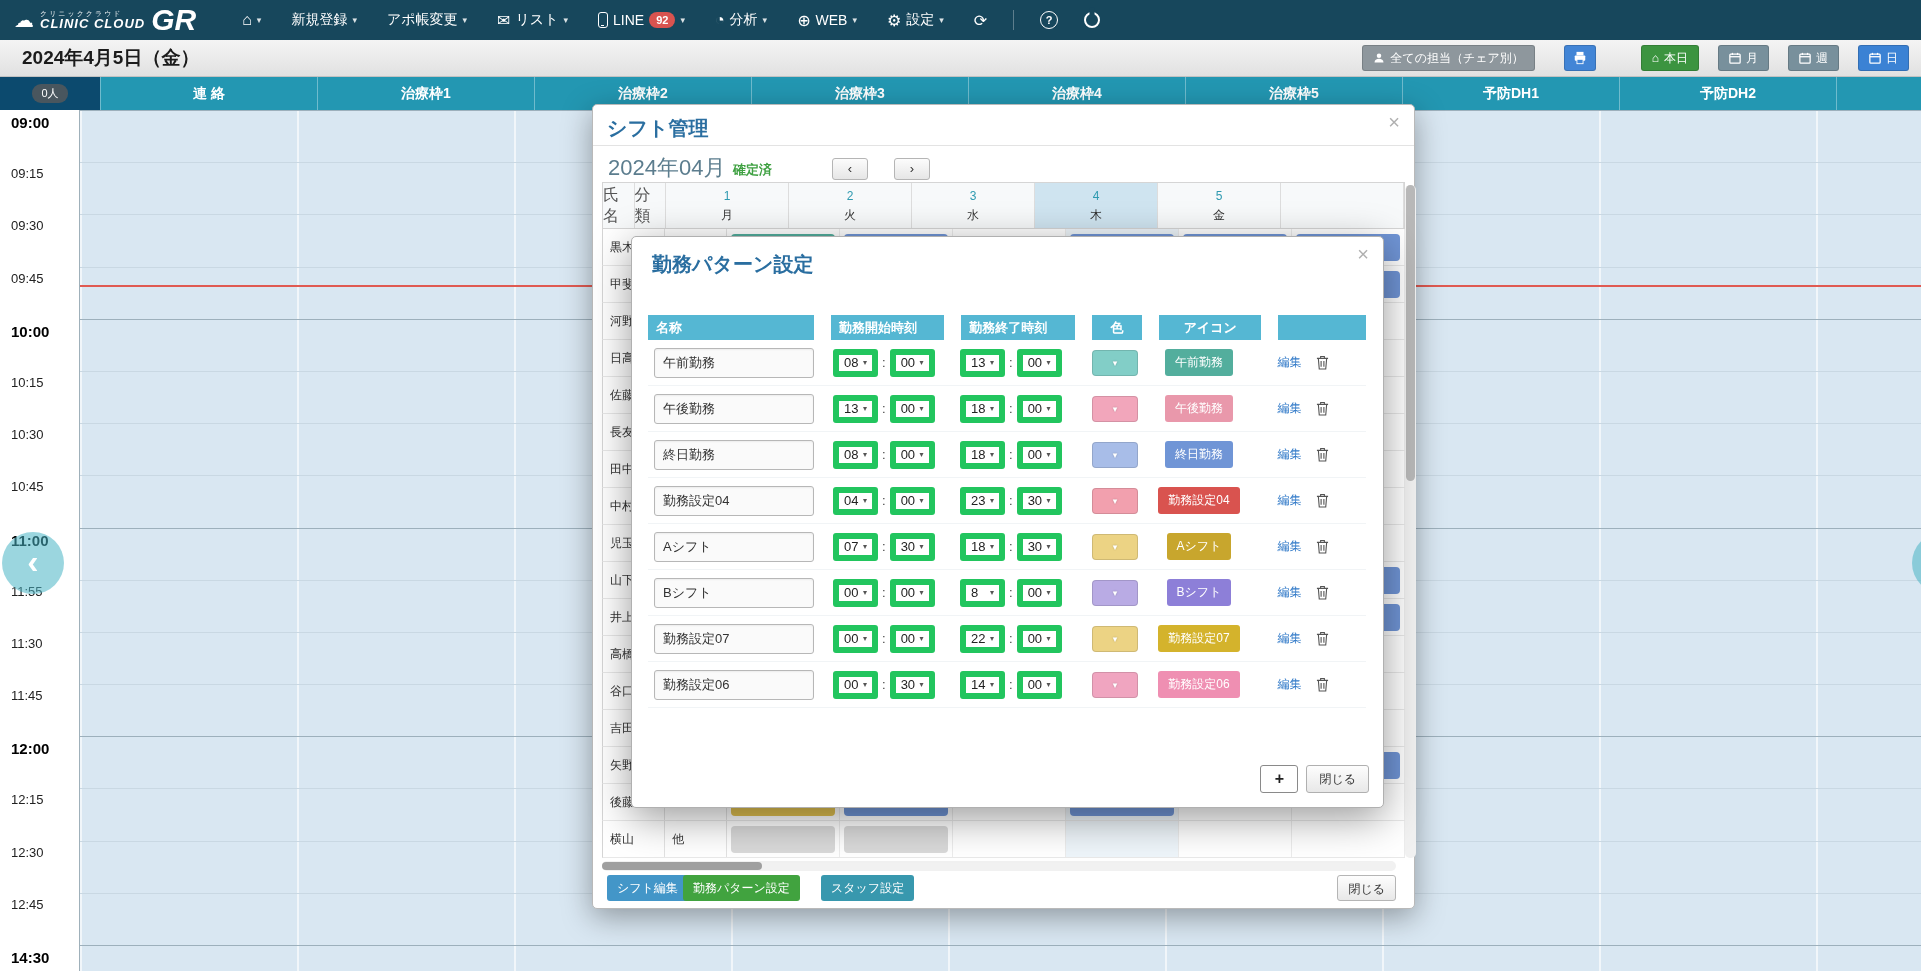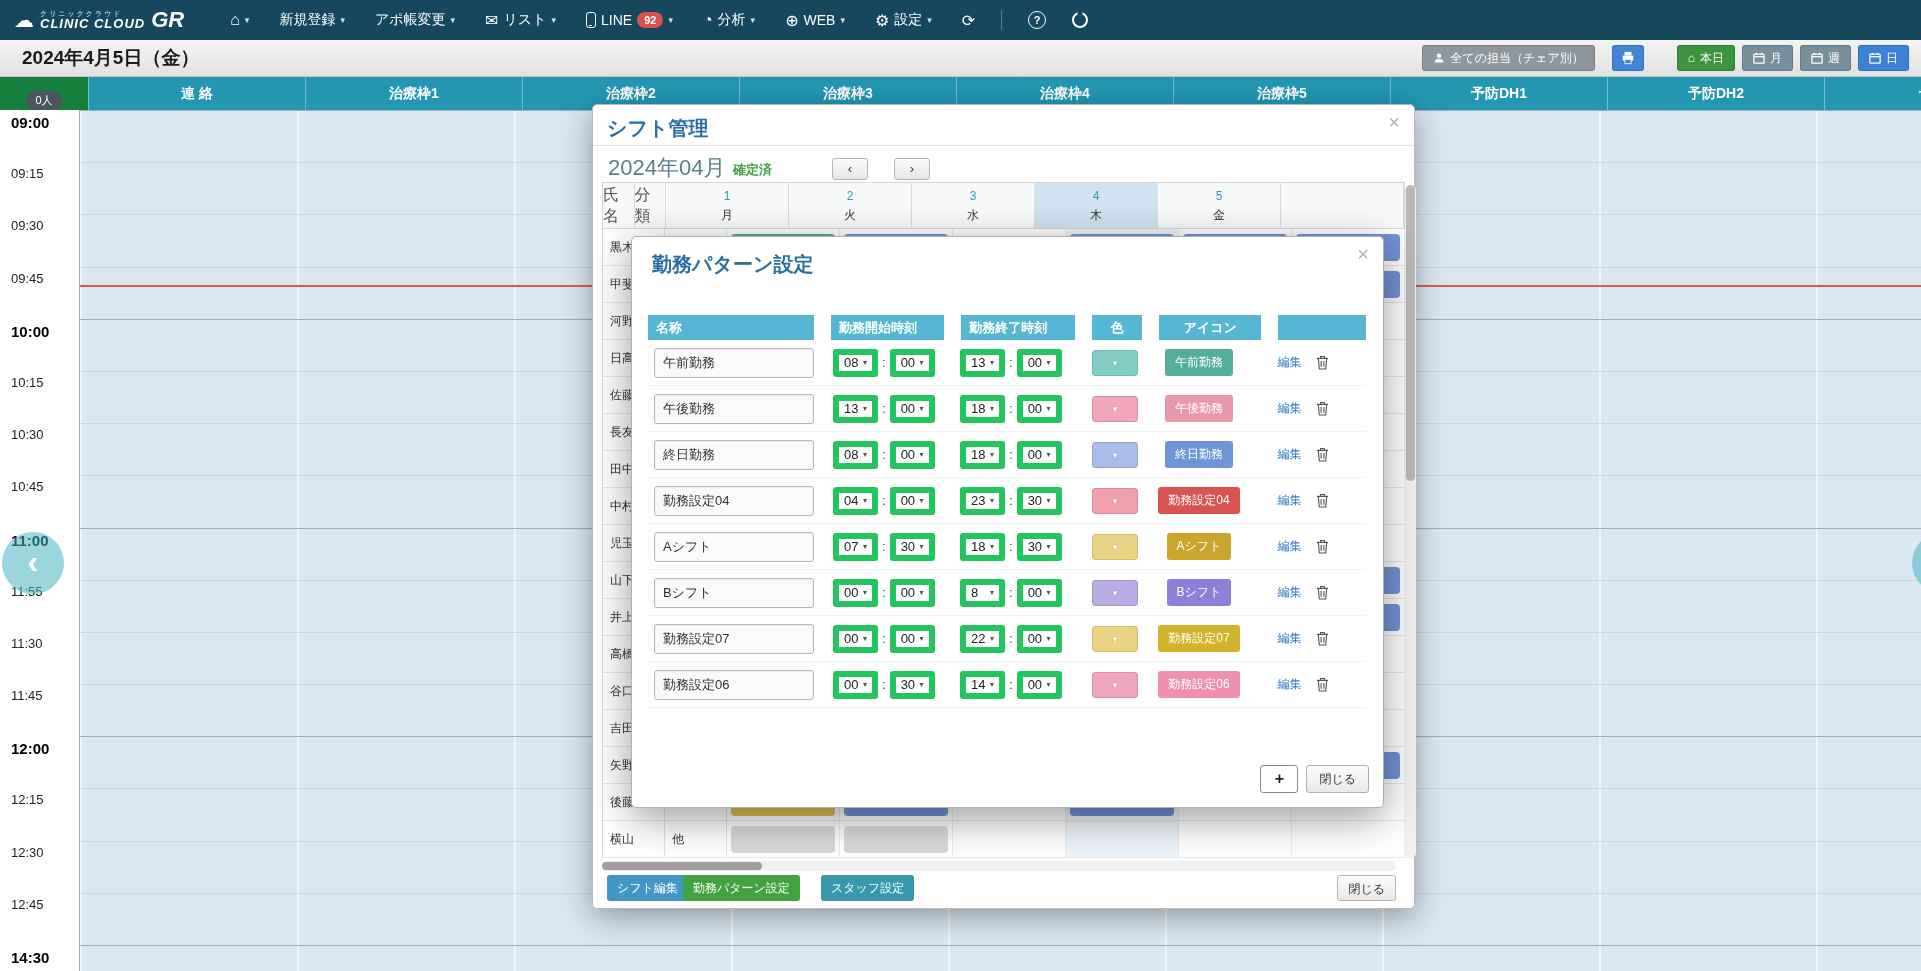--- a/index.html
+++ b/index.html
@@ -5,48 +5,48 @@
 *{margin:0;padding:0;box-sizing:border-box}
 html,body{width:1921px;height:971px;overflow:hidden;font-family:"Liberation Sans","DejaVu Sans",sans-serif;background:#fff;position:relative}
 
 
 .nav{position:absolute;top:0;left:0;right:0;height:40px;background:#17475c;display:flex;align-items:center;color:#fff;z-index:40}
 .brand{display:flex;align-items:center;margin-left:14px;cursor:pointer}
 .cloud{font-size:20px;margin-right:6px}
 .brand-txt{display:flex;flex-direction:column;line-height:1}
 .brand-small{font-size:7px;letter-spacing:2px;opacity:.9}
 .brand-main{font-size:13px;font-weight:bold;font-style:italic;letter-spacing:1px}
-.brand-gr{font-size:22px;font-weight:bold;font-style:italic;margin-left:6px}
+.brand-gr{font-size:30px;font-weight:bold;font-style:italic;margin-left:6px}
 .menu{display:flex;align-items:center;margin-left:46px;gap:30px}
 .mi{display:flex;align-items:center;gap:5px;font-size:14px;cursor:pointer;white-space:nowrap}
 .mi .ico{font-size:16px}
 .car{font-size:9px;opacity:.85}
 .line-badge{background:#d9534f;color:#fff;font-size:11px;font-weight:bold;border-radius:9px;padding:2px 7px}
 .phone-ic{display:inline-block;width:10px;height:16px;border:1.5px solid #fff;border-radius:3px;position:relative}
 .phone-ic:after{content:"";position:absolute;left:2px;bottom:1px;width:3px;height:1.5px;background:#fff}
 .nav-sep{width:1px;height:20px;background:rgba(255,255,255,.3);margin:0 26px}
 .help-ic{width:18px;height:18px;border:1.5px solid #fff;border-radius:50%;display:flex;align-items:center;justify-content:center;font-size:11px;font-weight:bold;cursor:pointer}
 .power-ic{width:16px;height:16px;border:2px solid #fff;border-radius:50%;position:relative;margin-left:26px;cursor:pointer}
 .power-ic:after{content:"";position:absolute;left:5px;top:-5px;width:2px;height:8px;background:#17475c;box-shadow:0 0 0 1.5px #17475c}
 .power-ic:before{content:"";position:absolute;left:5px;top:-4px;width:2px;height:7px;background:#fff}
 
 
 .datebar{position:absolute;top:40px;left:0;right:0;height:37px;background:linear-gradient(#f4f4f4,#e1e1e1);border-bottom:1px solid #c2c2c2;display:flex;align-items:center;z-index:6}
 .date-title{margin-left:22px;font-size:19px;font-weight:bold;color:#1b1b1b}
-.tb-right{margin-left:auto;display:flex;align-items:center;gap:7px;margin-right:12px}
+.tb-right{margin-left:auto;display:flex;align-items:center;gap:19px;margin-right:12px}
 .tbtn{height:26px;border-radius:3px;color:#fff;font-size:12px;display:flex;align-items:center;gap:5px;padding:0 10px;cursor:pointer;border:1px solid rgba(0,0,0,.15)}
 .b-gray{background:#8e979d}
 .b-print{background:#4285d6;margin-left:10px;padding:0 8px}
 .b-today{background:#3c9440;margin-left:26px}
 .b-slate{background:#78909c}
 .b-day{background:#3b82d4}
 
 
 .cal-head{position:absolute;top:77px;left:0;right:0;height:33px;display:flex;z-index:5}
-.corner{width:88px;background:#15803d;display:flex;align-items:flex-end;justify-content:center}
+.corner{width:100px;background:#0c4a6e;display:flex;align-items:center;justify-content:center}
 .pill{background:#49565e;color:#fff;font-size:11px;border-radius:9px;padding:2px 9px}
 .head-cols{display:flex;flex:1;overflow:hidden}
 .hcell{flex:0 0 217px;background:#2397b2;color:#fff;font-weight:bold;font-size:14px;text-align:center;line-height:33px;border-left:1px solid rgba(255,255,255,.35);white-space:nowrap;overflow:hidden}
 .cal-body{position:absolute;top:110px;left:0;right:0;bottom:0;overflow:hidden;background:#fff;z-index:1}
 .stripes{position:absolute;left:80px;top:0;bottom:0;right:0;display:flex;overflow:hidden}
 .stripe{flex:0 0 217px;background:#d9e7f2;border-left:2px solid #f1f6fa;cursor:pointer}
 .grid-rows{position:absolute;left:0;right:0;top:0}
 .grid-row{height:52.2px;border-top:1px solid #c9d8e3}
 .grid-row[data-w="b"]{border-top-color:#9db0bc}
 .time-col{position:absolute;left:0;top:0;bottom:0;width:80px;background:#fff;border-right:1px solid #9fb0ba;z-index:2}

